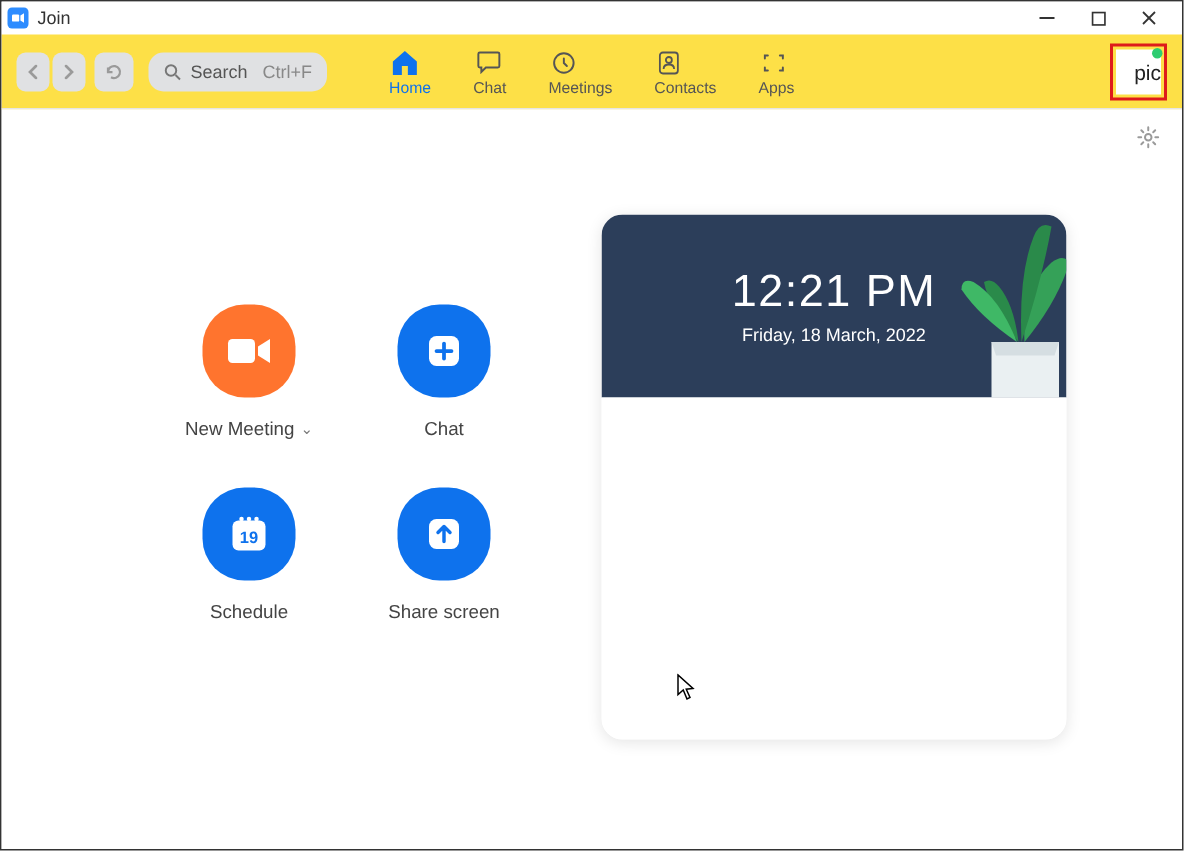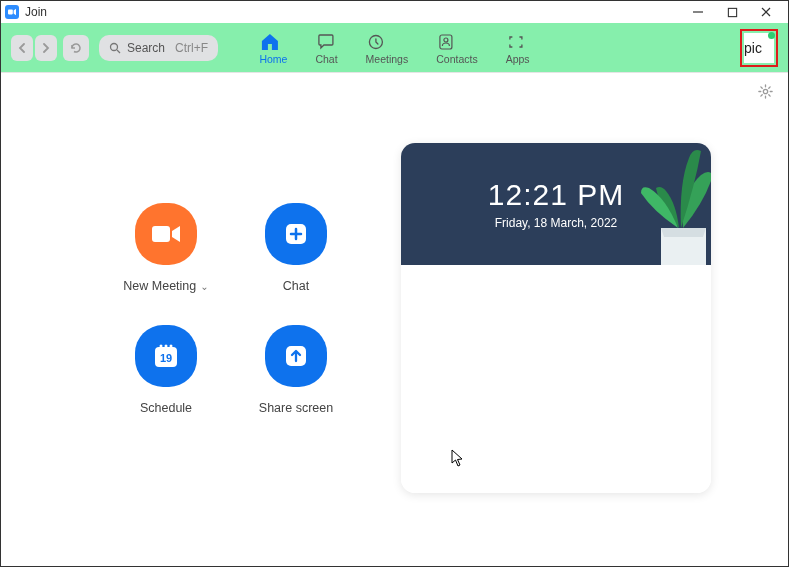--- a/index.html
+++ b/index.html
@@ -28,21 +28,21 @@
       display: flex;
       align-items: center;
       justify-content: center;
     }
     .titlebar .app-icon svg { width: 8px; height: 8px; }
     .titlebar .title { flex: 1; color: #333; }
     .titlebar .win-controls { display: flex; gap: 18px; padding-right: 10px; }
     .titlebar .win-btn { width: 16px; height: 16px; display: flex; align-items: center; justify-content: center; cursor: default; }
     .toolbar {
       height: 50px;
-      background: #86efac;
+      background: #fde047;
       display: flex;
       align-items: center;
       padding: 0 10px;
       border-bottom: 1px solid #e5e5e5;
     }
     .nav-buttons { display: flex; gap: 2px; align-items: center; }
     .nav-btn {
       width: 22px; height: 26px;
       background: #e0e1e3;
       border-radius: 6px;
@@ -95,21 +95,21 @@
       display: flex;
       align-items: center;
       justify-content: center;
     }
     .profile-pic {
       width: 30px;
       height: 30px;
       background: #fff;
       display: flex;
       align-items: center;
-      justify-content: flex-start;
+      justify-content: flex-end;
       font-size: 14px;
       font-weight: 500;
       color: #222;
       position: relative;
     }
     .status-dot {
       position: absolute;
       top: -1px; right: -1px;
       width: 7px; height: 7px;
       background: #2ecc71;

